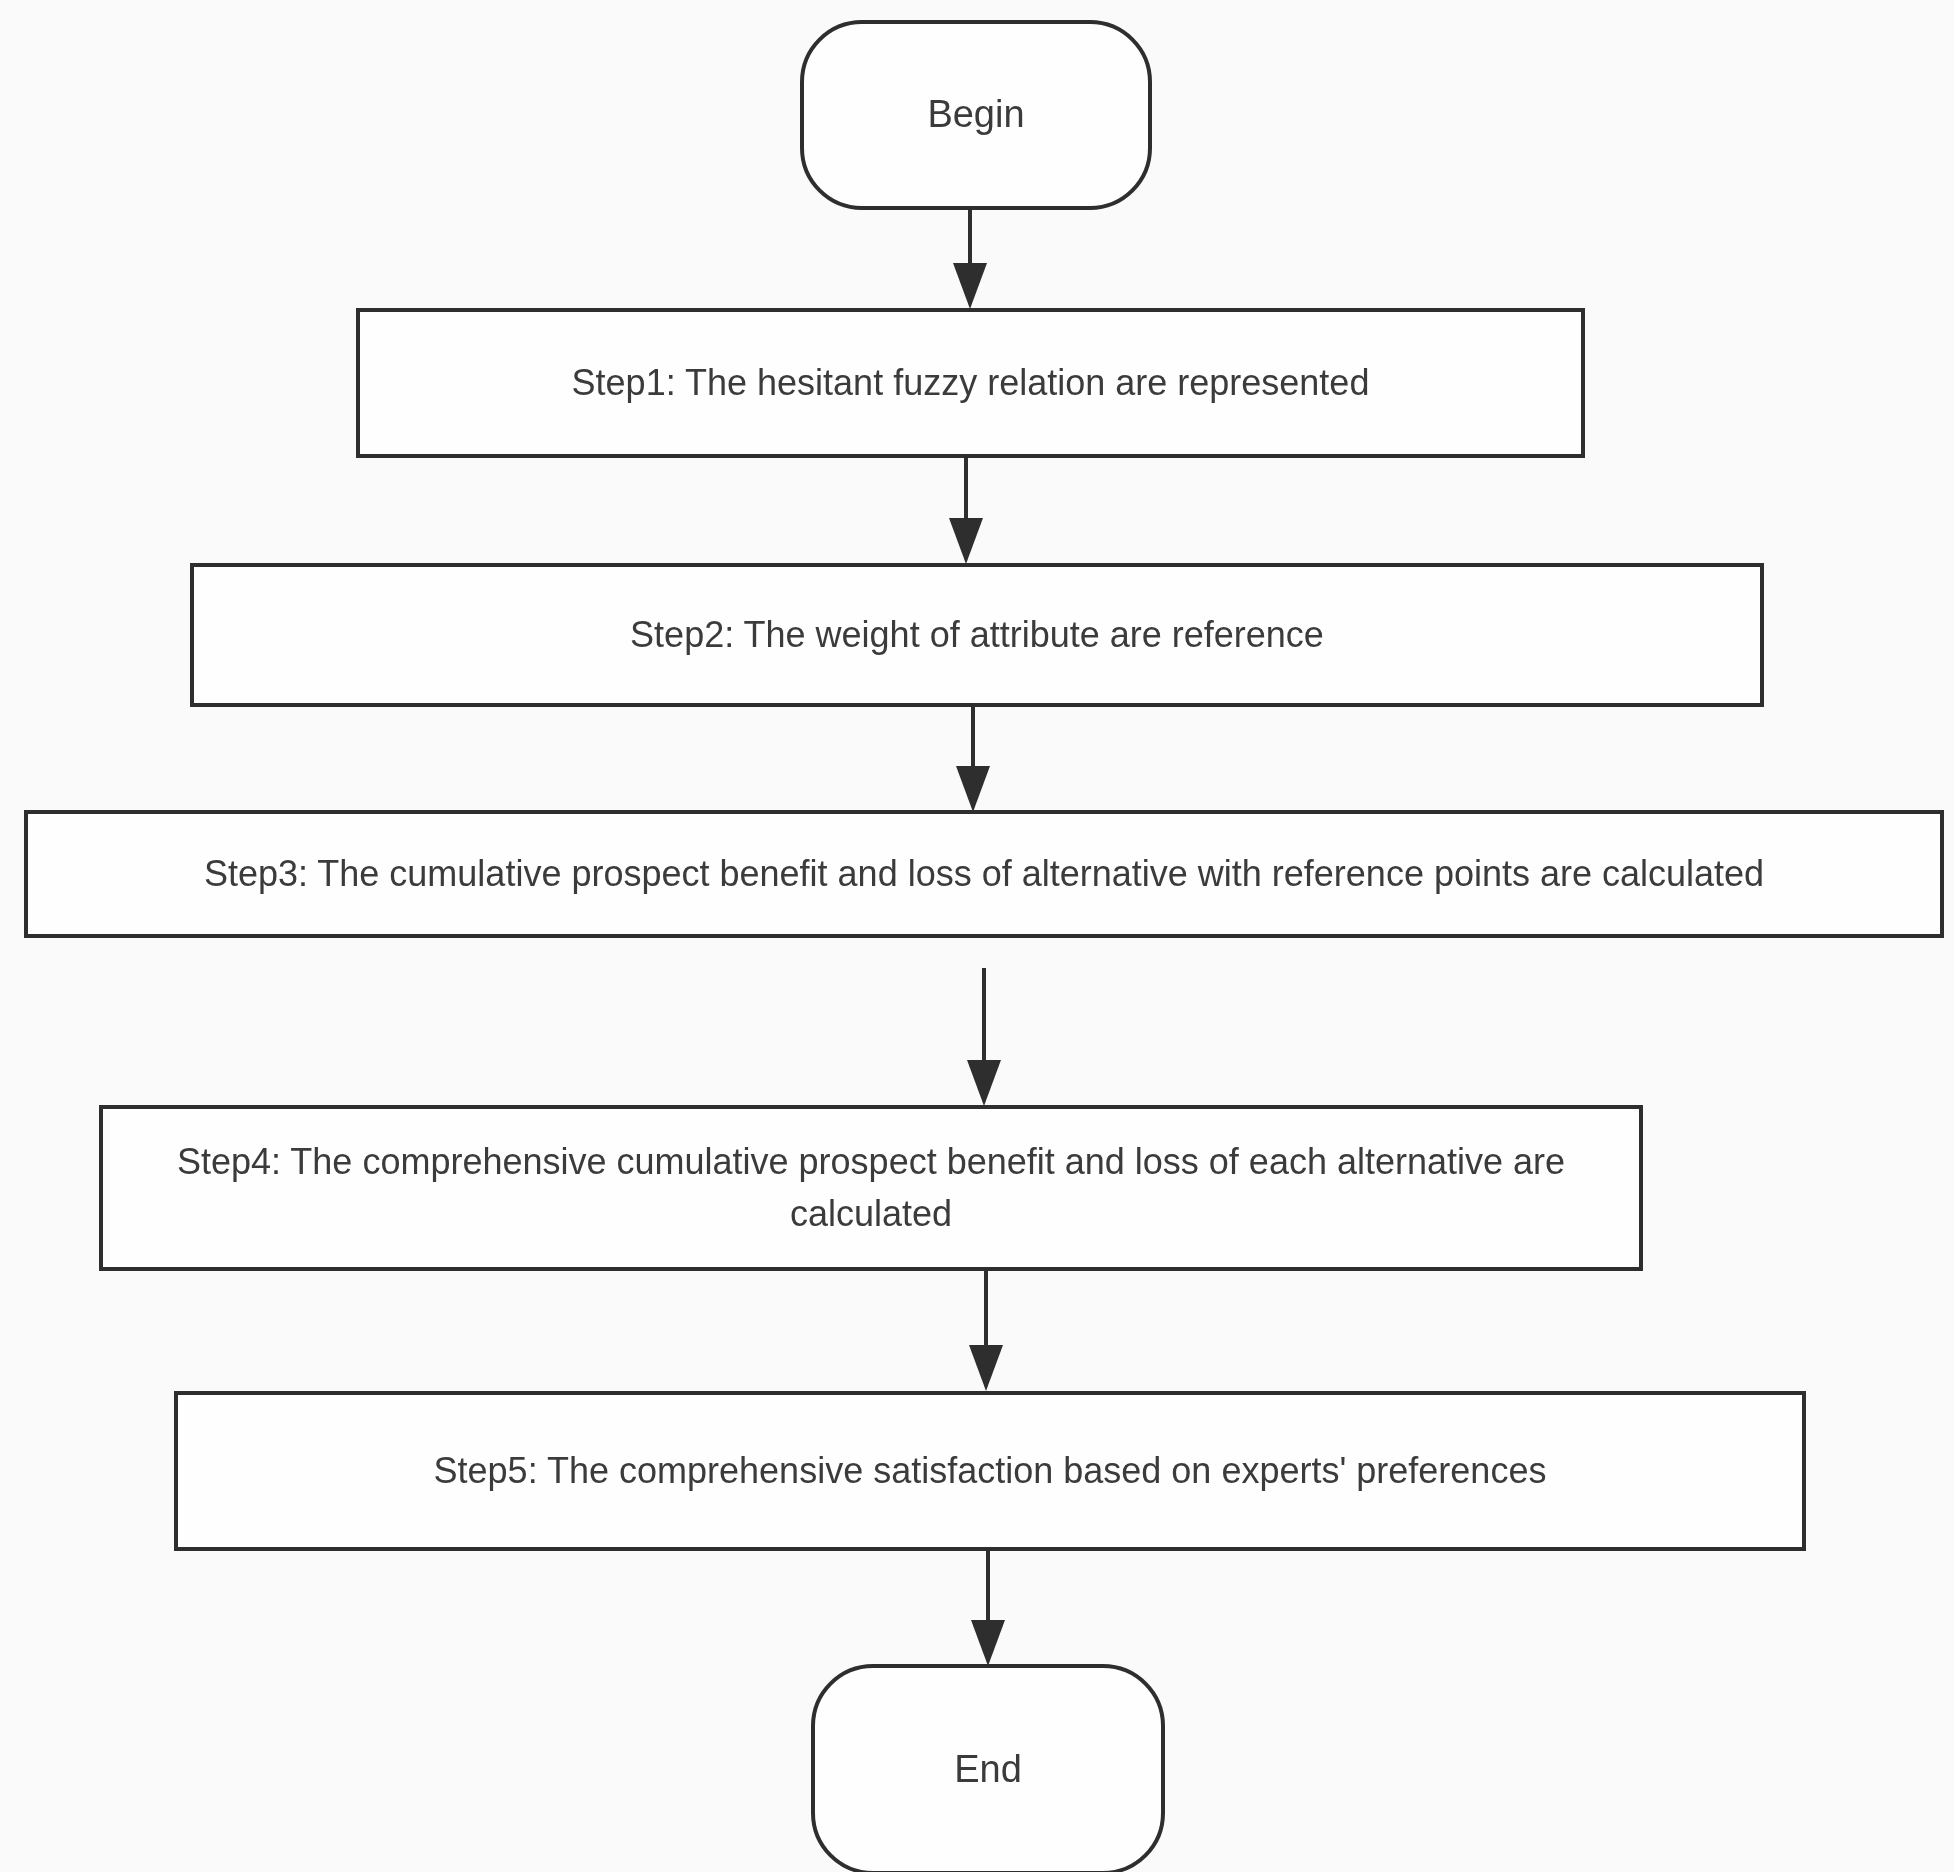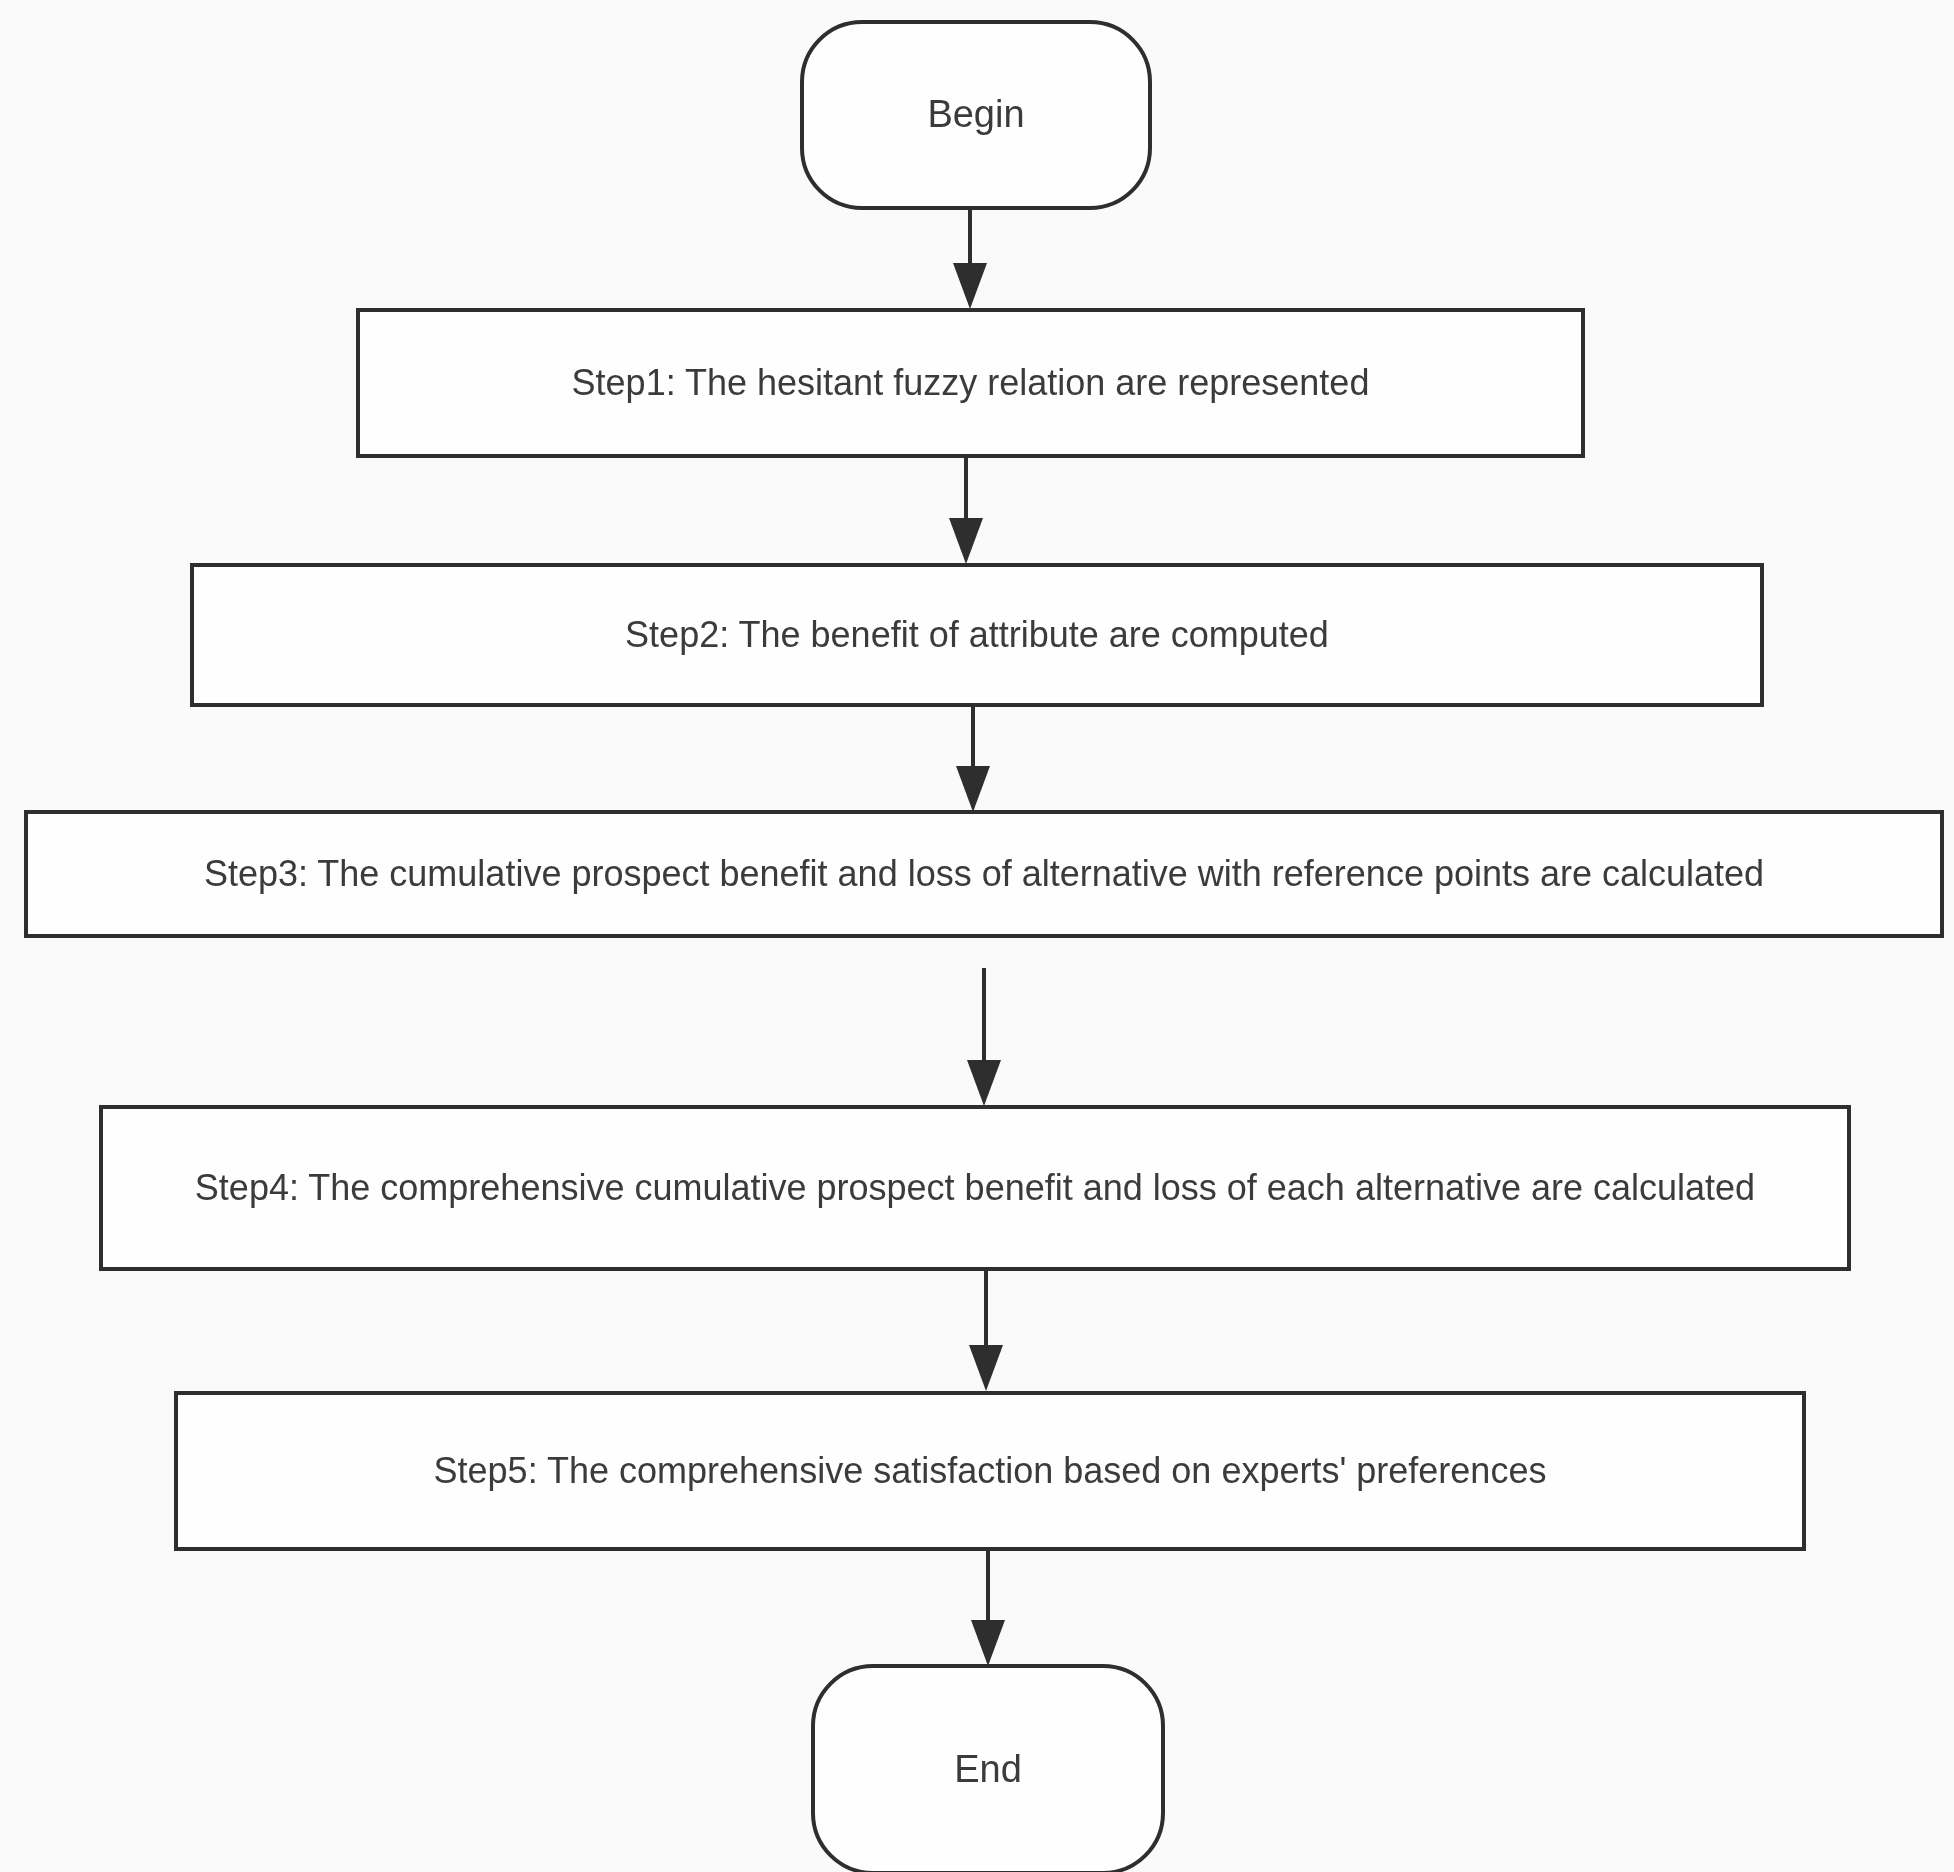--- a/index.html
+++ b/index.html
@@ -75,38 +75,38 @@
   <div class="node process" style="left:356px; top:308px; width:1229px; height:150px;">
     <span>Step1: The hesitant fuzzy relation  are represented</span>
   </div>
 
   <div class="arrow" style="left:966px; top:457px; height:107px;">
     <div class="stem"></div>
     <div class="head"></div>
   </div>
 
   <div class="node process" style="left:190px; top:563px; width:1574px; height:144px;">
-    <span>Step2: The benefit of attribute are computed</span>
+    <span>Step2: The weight of attribute are reference</span>
   </div>
 
   <div class="arrow" style="left:973px; top:706px; height:106px;">
     <div class="stem"></div>
     <div class="head"></div>
   </div>
 
   <div class="node process" style="left:24px; top:810px; width:1920px; height:128px;">
     <span>Step3: The cumulative prospect benefit and loss of alternative  with reference points are calculated</span>
   </div>
 
   <div class="arrow" style="left:984px; top:968px; height:138px;">
     <div class="stem"></div>
     <div class="head"></div>
   </div>
 
-  <div class="node process" style="left:99px; top:1105px; width:1752px; height:166px;">
+  <div class="node process" style="left:99px; top:1105px; width:1544px; height:166px;">
     <span>Step4: The comprehensive cumulative prospect benefit and loss of each alternative are calculated</span>
   </div>
 
   <div class="arrow" style="left:986px; top:1269px; height:122px;">
     <div class="stem"></div>
     <div class="head"></div>
   </div>
 
   <div class="node process" style="left:174px; top:1391px; width:1632px; height:160px;">
     <span>Step5: The comprehensive satisfaction  based on experts' preferences</span>

